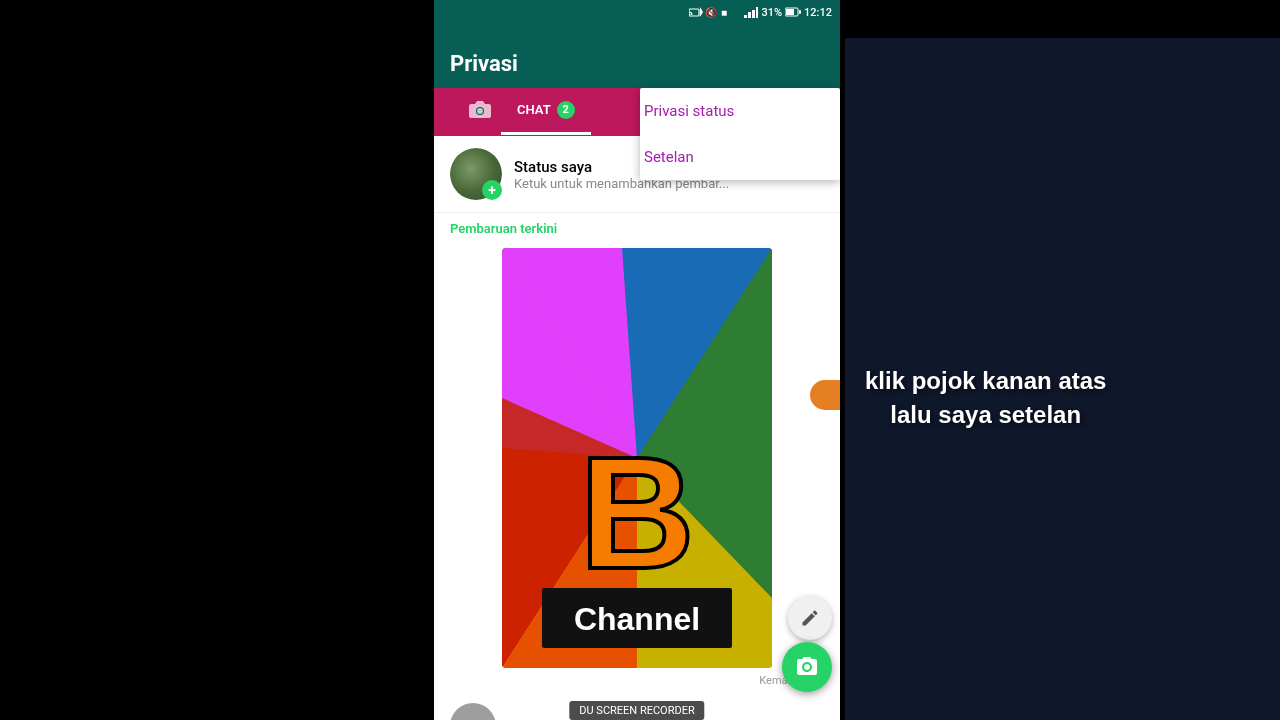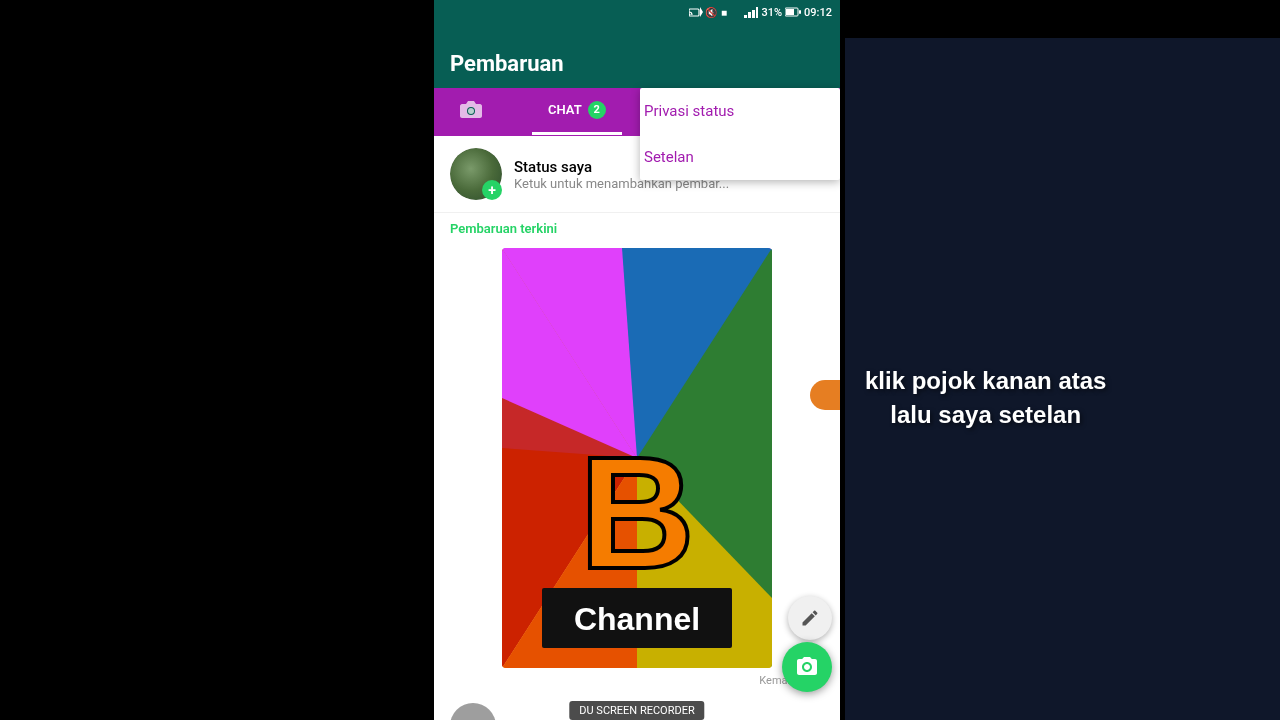--- a/index.html
+++ b/index.html
@@ -74,28 +74,27 @@
     }
     .wa-title {
       color: #fff;
       font-size: 22px;
       font-weight: bold;
       padding-bottom: 12px;
     }
 
     
     .tabs-bar {
-      background: #a21caf;
-      display: flex;
-      align-items: center;
-      padding: 0 16px;
+      background: #be185d;
+      display: flex;
+      align-items: center;
+      padding: 0 25px;
       height: 48px;
       border-bottom: 2px solid transparent;
       position: relative;
-      gap: 40px;
     }
     .tab-item {
       color: rgba(255,255,255,0.7);
       font-size: 13px;
       font-weight: 600;
       padding: 0 16px;
       height: 48px;
       display: flex;
       align-items: center;
       gap: 6px;
@@ -351,26 +350,26 @@
         <rect x="8" y="3" width="3" height="8" fill="#fff"></rect>
         <rect x="12" y="0" width="2" height="11" fill="#fff"></rect>
       </svg>
       <span class="status-bar-text">31%</span>
 
       <svg width="16" height="10" viewBox="0 0 16 10">
         <rect x="0" y="1" width="13" height="8" rx="1" fill="none" stroke="#fff" stroke-width="1"></rect>
         <rect x="1" y="2" width="8" height="6" fill="#fff"></rect>
         <rect x="14" y="3" width="2" height="4" rx="1" fill="#fff"></rect>
       </svg>
-      <span class="status-bar-text">09:12</span>
+      <span class="status-bar-text">12:12</span>
     </div>
   </div>
 
   <div class="wa-header">
-    <div class="wa-title">Pembaruan</div>
+    <div class="wa-title">Privasi</div>
 
   </div>
 
   <div class="tabs-bar">
     <div class="tab-camera">
       <svg width="22" height="18" viewBox="0 0 22 18" fill="rgba(255,255,255,0.7)">
         <path d="M8 1 L6 4 H2 C1 4 0 5 0 6 V16 C0 17 1 18 2 18 H20 C21 18 22 17 22 16 V6 C22 5 21 4 20 4 H16 L14 1 Z"></path>
         <circle cx="11" cy="11" r="4" fill="#075e54"></circle>
         <circle cx="11" cy="11" r="3" fill="rgba(255,255,255,0.7)"></circle>
       </svg>

